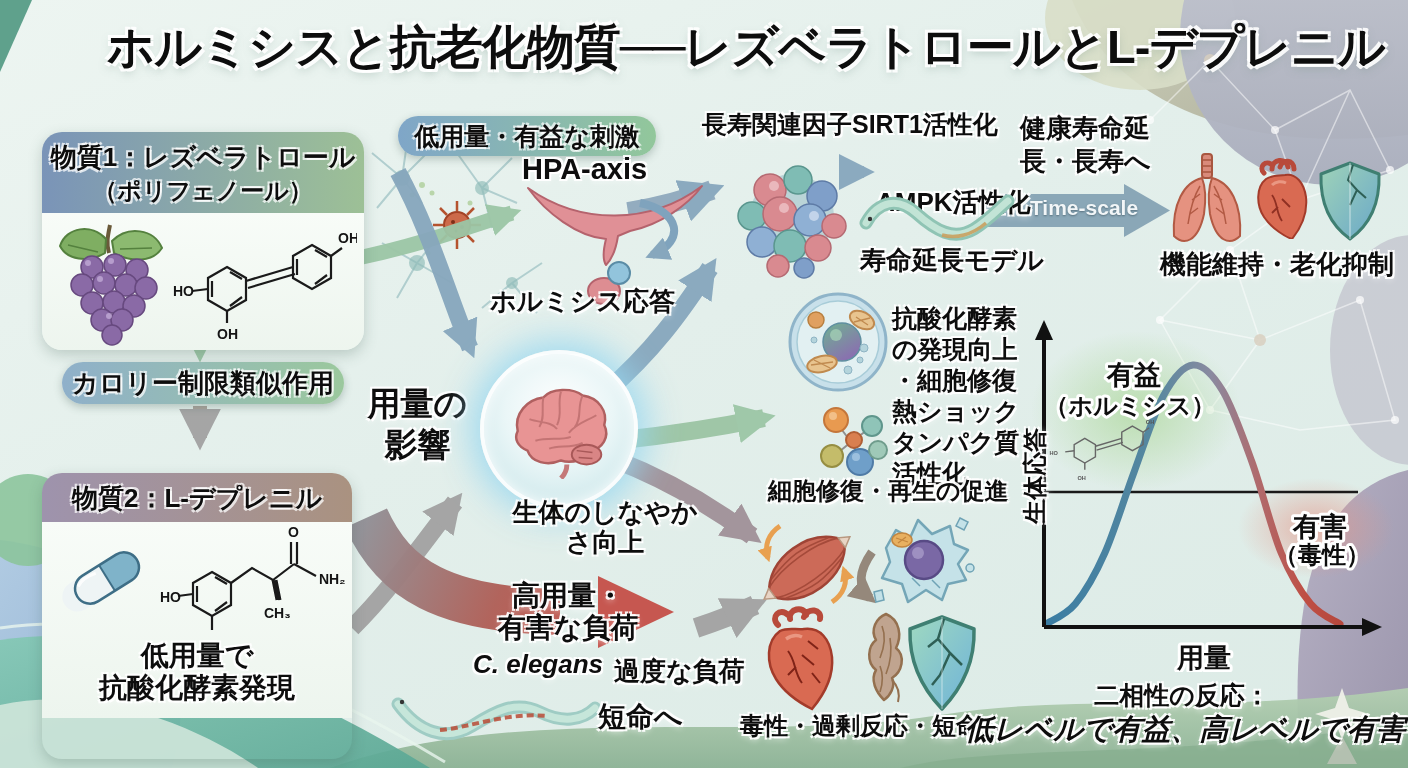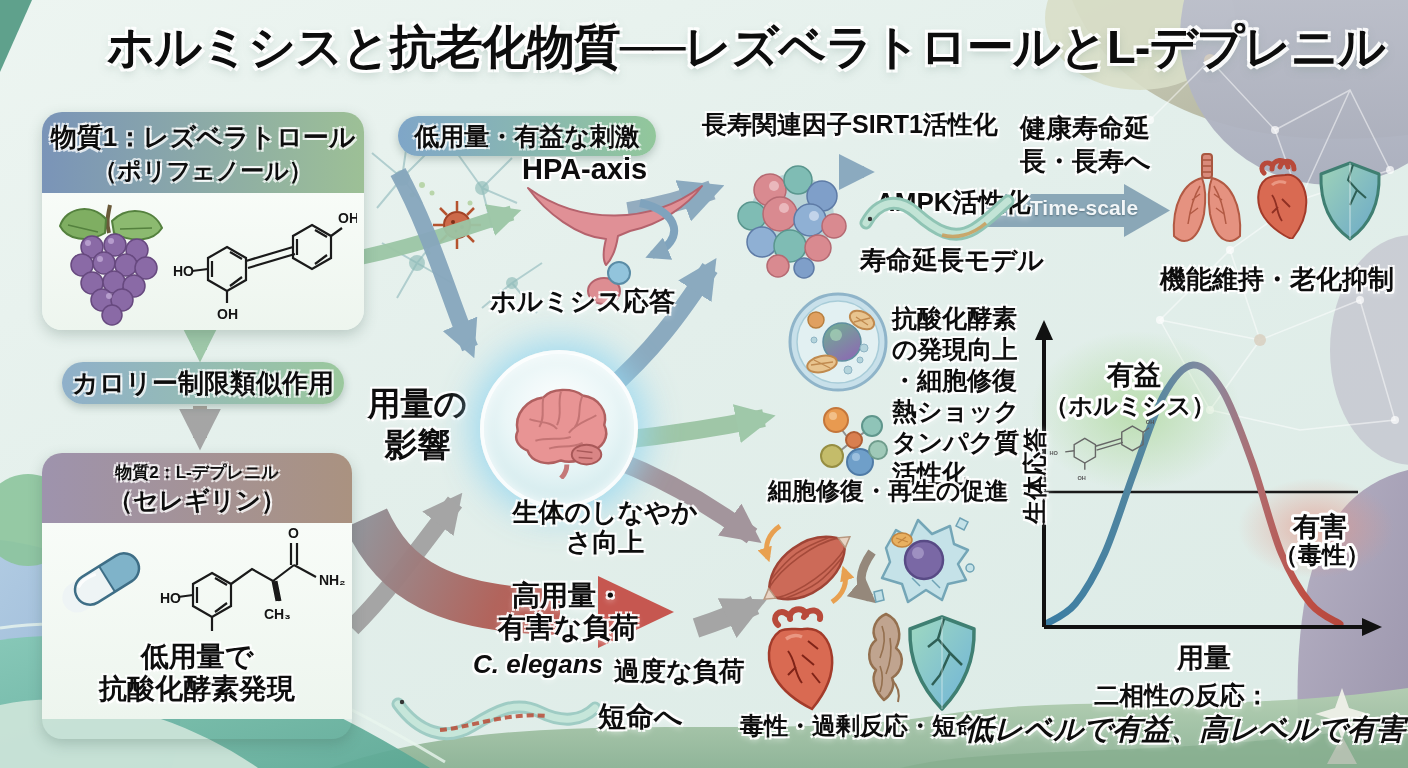--- a/index.html
+++ b/index.html
@@ -9,21 +9,21 @@
   .layer{position:absolute;left:0;top:0;}
   .abs{position:absolute;}
   .lbl{position:absolute;font-weight:800;color:#0d0d0d;line-height:1.15;white-space:nowrap;
     text-shadow:-2px -2px 0 rgba(255,255,255,.92),2px -2px 0 rgba(255,255,255,.92),
       -2px 2px 0 rgba(255,255,255,.92),2px 2px 0 rgba(255,255,255,.92),
       0 3px 6px rgba(255,255,255,.65);}
   .ctr{text-align:center;}
   #title{left:0;top:20px;width:1408px;font-size:47px;letter-spacing:-1px;text-align:center;
     text-shadow:-3px -3px 0 rgba(255,255,255,.9),3px -3px 0 rgba(255,255,255,.9),
       -3px 3px 0 rgba(255,255,255,.9),3px 3px 0 rgba(255,255,255,.9),0 4px 10px rgba(120,150,140,.5);padding-left:42px;}
-  .card{position:absolute;border-radius:20px;box-shadow:0 5px 14px rgba(60,90,80,.25);overflow:hidden;}
+  .card{position:absolute;border-radius:20px;box-shadow:0 5px 14px rgba(60,90,80,.25);overflow:hidden;margin-top:20px;}
   .card .hd{width:100%;padding:8px 0 6px 0;font-weight:800;color:#0d0d0d;text-align:center;
     text-shadow:-2px -2px 0 rgba(255,255,255,.75),2px -2px 0 rgba(255,255,255,.75),
       -2px 2px 0 rgba(255,255,255,.75),2px 2px 0 rgba(255,255,255,.75);}
   .card .bd{width:100%;background:linear-gradient(180deg,#f8fcf8,#edf5ee);}
   #card1 .hd{background:linear-gradient(90deg,#7a94b8,#9dc096);}
   #card2 .hd{background:linear-gradient(90deg,#9e93ad,#aa9280);}
   .pill{position:absolute;border-radius:24px;font-weight:800;color:#0d0d0d;
     display:flex;align-items:center;justify-content:center;
     box-shadow:0 3px 8px rgba(60,90,80,.3);
     text-shadow:-2px -2px 0 rgba(255,255,255,.7),2px -2px 0 rgba(255,255,255,.7),
@@ -241,22 +241,21 @@
         <text x="166" y="16" class="chem-lb">OH</text>
         <text x="45" y="112" class="chem-lb">OH</text>
       </svg>
     </div>
   </div>
 
   <div id="pill-calorie" class="pill" style="left:62px;top:362px;width:282px;height:42px;font-size:26px;z-index:3;">カロリー制限類似作用</div>
 
   <div id="card2" class="card" style="left:42px;top:453px;width:310px;height:286px;z-index:3;">
     <div class="hd">
-      <div style="font-size:17px;">物質2：L-デプレニル</div>
-      <div style="font-size:25px;">（セレギリン）</div>
+      <div style="font-size:26px;">物質2：L-デプレニル</div>
     </div>
     <div class="bd" style="height:196px;position:relative;">
       <svg class="abs" style="left:10px;top:8px;" width="110" height="95" viewBox="0 0 110 95">
         <g transform="rotate(-32 55 48)">
           <path d="M20,33 L55,33 L55,63 L20,63 Z M20,33" fill="#eef4f5" stroke="none"></path>
           <path d="M55,33 L75,33 A15,15 0 0 1 75,63 L55,63 Z" fill="#7fb3c9"></path>
           <path d="M20,33 A15,15 0 0 0 20,63 L55,63 L55,33 Z" fill="#eef4f5"></path>
           <rect x="20" y="33" width="70" height="30" rx="15" fill="none" stroke="#3e6e86" stroke-width="2.5"></rect>
           <line x1="55" y1="33" x2="55" y2="63" stroke="#3e6e86" stroke-width="2"></line>
           <path d="M26,40 C32,36 40,36 48,38" stroke="#ffffff" stroke-width="3" fill="none" opacity="0.8"></path>
@@ -396,21 +395,21 @@
       <linearGradient id="shG1" x1="0" y1="0" x2="1" y2="1">
         <stop offset="0" stop-color="#9fd3b8"></stop>
           <stop offset="1" stop-color="#6aa8c9"></stop>
       </linearGradient>
     </defs>
     <path d="M34,3 L63,14 C64,42 55,64 34,79 C13,64 4,42 5,14 Z" fill="url(#shG1)" stroke="#3f7f72" stroke-width="3" stroke-linejoin="round"></path>
     <path d="M37,5 L32,20 L41,30 L34,45 M41,30 L50,38" stroke="#2e5f55" stroke-width="2" fill="none"></path>
     <path d="M34,3 L34,79" stroke="#ffffff" stroke-width="1.5" opacity="0.4"></path>
   </svg>
 
-  <div class="lbl" style="left:1160px;top:250px;font-size:26px;z-index:3;margin-top:15px;">機能維持・老化抑制</div>
+  <div class="lbl" style="left:1160px;top:250px;font-size:26px;z-index:3;">機能維持・老化抑制</div>
 
   <svg class="abs" style="left:786px;top:290px;z-index:3;" width="104" height="104" viewBox="0 0 104 104">
     <circle cx="52" cy="52" r="48" fill="#c8e0ea" stroke="#8fb4c9" stroke-width="3"></circle>
     <circle cx="52" cy="52" r="41" fill="#e2f0f2" stroke="#a8ccd8" stroke-width="1.5"></circle>
     <defs>
       <linearGradient id="nucG" x1="0" y1="0" x2="0.6" y2="1">
         <stop offset="0" stop-color="#6fb391"></stop>
           <stop offset="1" stop-color="#8a6fb0"></stop>
       </linearGradient>
     </defs>

